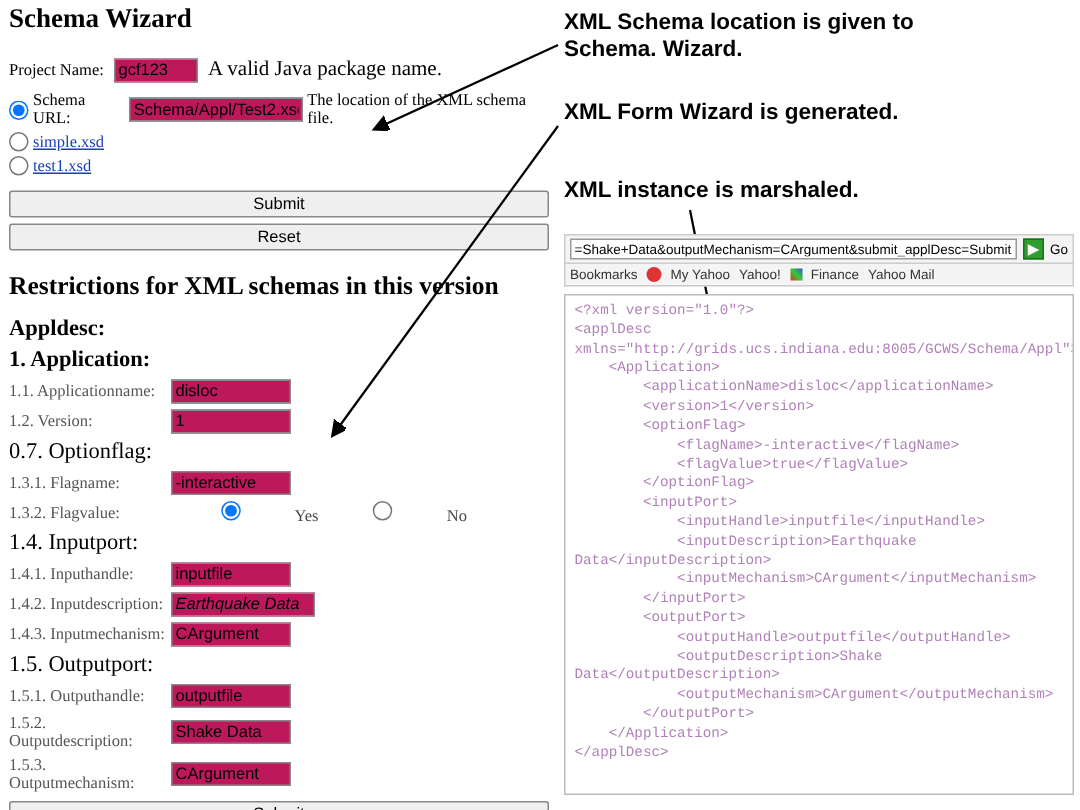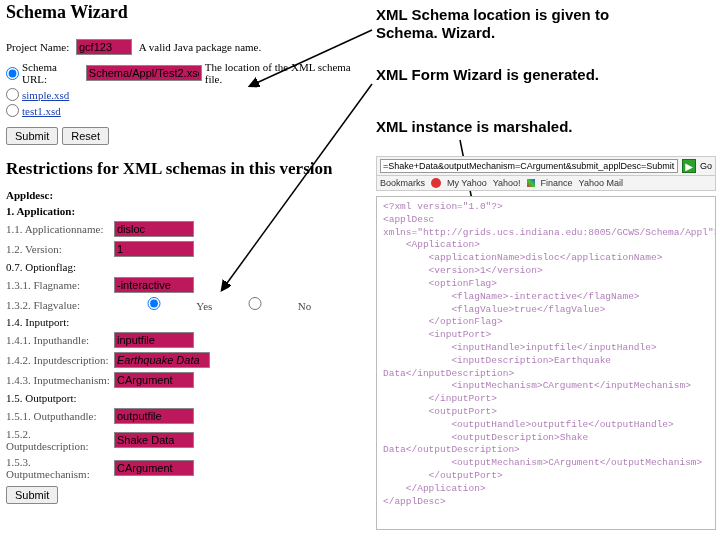--- a/index.html
+++ b/index.html
@@ -22,55 +22,55 @@
     width: 360px;
   }
   h1.title {
     font-family: "Times New Roman", serif;
     font-size: 18px;
     font-weight: bold;
     margin-bottom: 16px;
   }
   .row { margin-bottom: 6px; font-size: 11px; }
   .row label { margin-right: 4px; }
-  .row .desc { color: #000; font-size: 11px; margin-left: 4px; }
+  .row .desc { color: #000; font-size: 14px; margin-left: 4px; }
   input[type="text"].small {
     font-family: Arial, sans-serif;
     font-size: 11px;
     border: 1px solid #888;
     padding: 1px 2px;
     background: #be185d;
   }
   .radio-row { display: flex; align-items: center; gap: 3px; margin-bottom: 3px; font-size: 11px; }
   .radio-row input[type="radio"] { margin: 0; }
   .link { color: #1a3fb5; text-decoration: underline; cursor: pointer; }
 
   .btn {
     font-family: Arial, sans-serif;
     font-size: 11px;
     padding: 2px 8px;
     background: #efefef;
     border: 1px solid #888;
     border-radius: 2px;
     cursor: pointer;
   }
-  .btn-row { margin-top: 10px; display:flex; gap:4px; }
+  .btn-row { margin-top: 10px; display:flex; gap:4px;flex-direction:column; }
 
   h3.restrict {
     font-family: "Times New Roman", serif;
     font-size: 17px;
     font-weight: bold;
     margin-top: 14px;
     margin-bottom: 10px;
   }
 
   .form-area { display: grid; grid-template-columns: 104px 1fr; row-gap: 4px; column-gap: 4px; align-items: center; font-size:11px; color:#4a4a4a;}
   .form-area .flabel { font-size:11px; color:#555; }
   .form-area .fval input { width: 80px; }
-  .section-head { font-weight: bold; color:#000; grid-column: 1 / -1; font-size:11px; }
+  .section-head { font-weight: bold; color:#000; grid-column: 1 / -1; font-size:15px; }
 
   
   .annot {
     position: absolute;
     font-family: Arial, sans-serif;
     font-weight: bold;
     font-size: 15px;
     line-height: 1.2;
     color: #000;
   }

